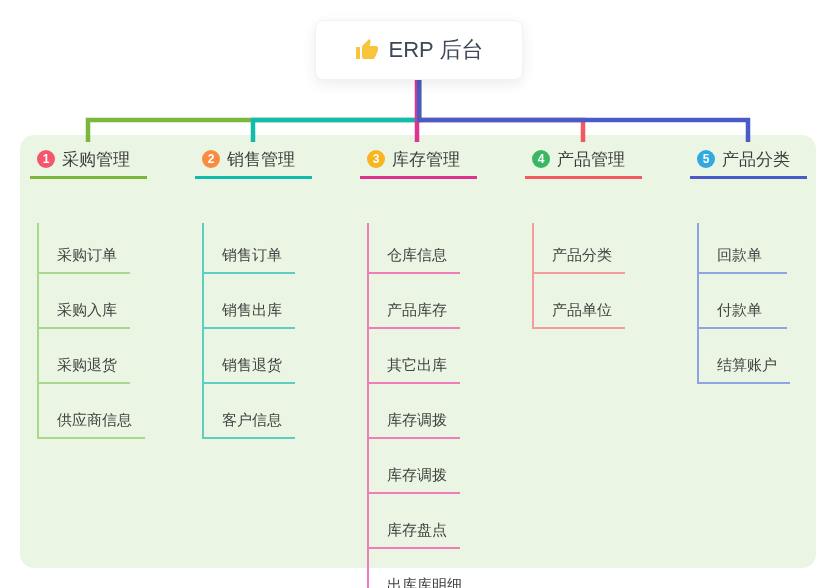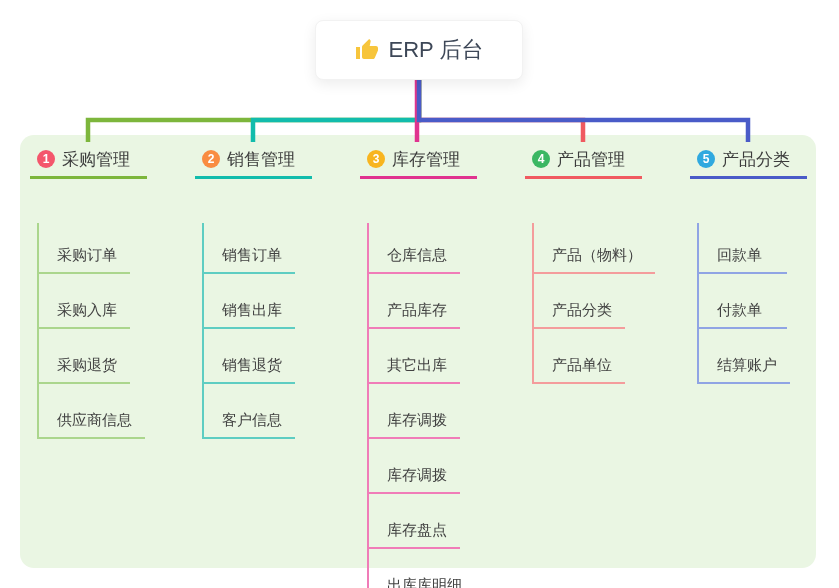--- a/index.html
+++ b/index.html
@@ -109,21 +109,20 @@
           <li>库存盘点</li>
           <li>出库库明细</li>
         </ul>
       </div>
       <div class="branch" style="left: 525px; --line: #F05A60; --child-line: #F49C9C; --badge: #3BB763;">
         <div class="branch-title">
           <span class="badge">4</span>
           <span>产品管理</span>
         </div>
         <ul class="children">
-          <li>产品（物料）</li>
           <li>产品分类</li>
           <li>产品单位</li>
         </ul>
       </div>
       <div class="branch" style="left: 690px; --line: #4A5BC8; --child-line: #90A4E4; --badge: #30A9DF;">
         <div class="branch-title">
           <span class="badge">5</span>
           <span>产品分类</span>
         </div>
         <ul class="children">

